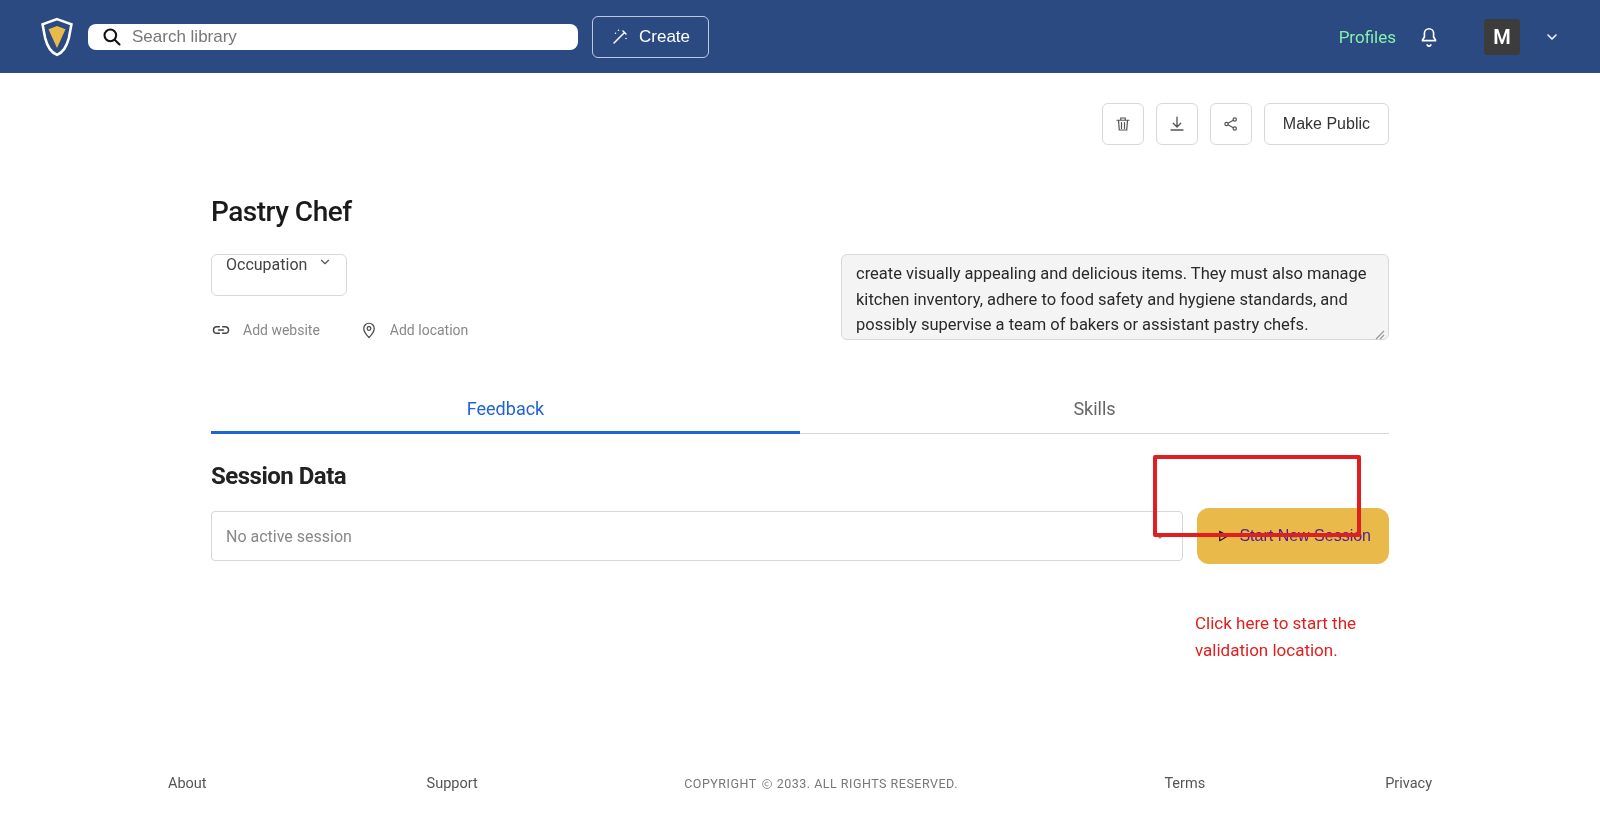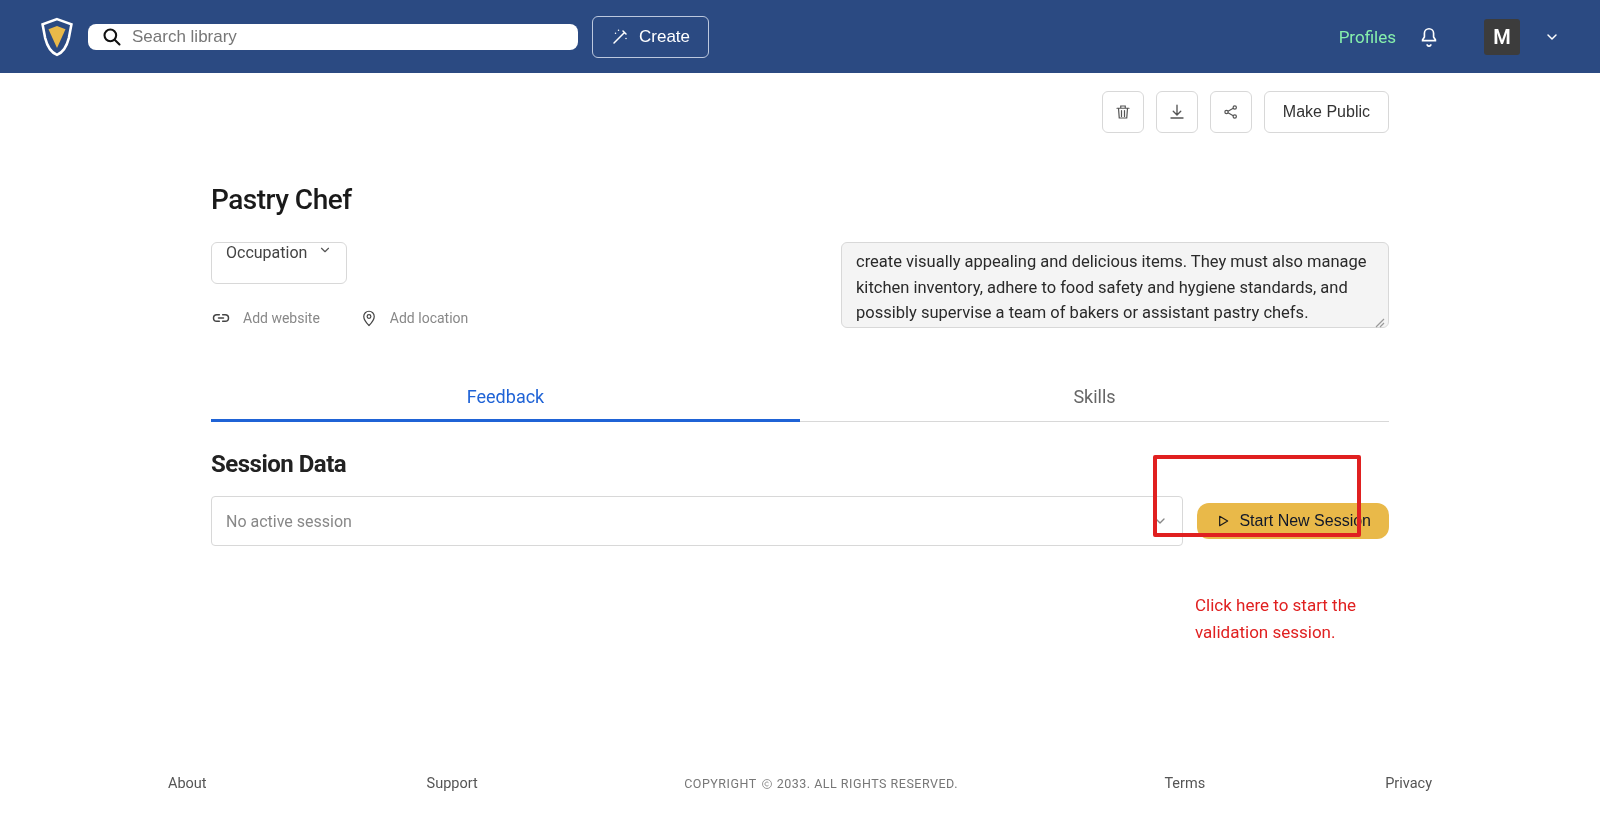--- a/index.html
+++ b/index.html
@@ -12,21 +12,21 @@
   .search-input { border: none; outline: none; font-size: 17px; flex: 1; color: #333; background: transparent; }
   .search-input::placeholder { color: #777; }
   .create-btn { height: 42px; border: 1.5px solid #bcc8de; background: transparent; color: #fff; border-radius: 6px; padding: 0 18px; display: flex; align-items: center; gap: 10px; font-size: 17px; cursor: pointer; }
   .topbar-spacer { flex: 1; }
   .profiles-link { color: #86efac; font-size: 17px; cursor: pointer; margin-right: 8px; }
   .bell { width: 22px; height: 24px; cursor: pointer; margin-right: 30px; color: #fff; }
   .avatar { width: 36px; height: 36px; background: #3c3c3c; color: #fff; display: flex; align-items: center; justify-content: center; font-size: 20px; font-weight: 600; border-radius: 3px; margin-right: 10px; }
   .caret { width: 16px; height: 16px; color: #fff; cursor: pointer; }
 
   
-  .content { width: 1178px; margin: 0 auto; padding-top: 18px; }
+  .content { width: 1178px; margin: 12px auto; padding-top: 18px; }
   .action-row { display: flex; justify-content: flex-end; gap: 12px; margin-bottom: 50px; }
   .icon-btn { width: 42px; height: 42px; border: 1px solid #d8d8d8; background: #fff; border-radius: 6px; display: flex; align-items: center; justify-content: center; cursor: pointer; color: #444; }
   .public-btn { height: 42px; border: 1px solid #d8d8d8; background: #fff; border-radius: 6px; padding: 0 18px; font-size: 16px; color: #333; cursor: pointer; }
 
   .title { font-size: 28px; font-weight: 500; color: #1a1a1a; margin-bottom: 26px; letter-spacing: -0.5px; }
 
   .meta-row { display: flex; align-items: flex-start; gap: 28px; }
   .meta-left { flex: 0 0 auto; }
   .occ-select { height: 42px; border: 1px solid #d8d8d8; border-radius: 6px; padding: 0 14px; display: flex; gap: 10px; font-size: 16px; color: #444; cursor: pointer; background: #fff; width: 136px; justify-content: space-between; }
   .meta-links { display: flex; gap: 40px; margin-top: 24px; }
@@ -40,21 +40,21 @@
   
   .tabs { display: flex; margin-top: 40px; border-bottom: 1px solid #d8d8d8; }
   .tab { flex: 1; text-align: center; padding: 14px 0; font-size: 18px; color: #666; cursor: pointer; position: relative; }
   .tab.active { color: #1f63d6; }
   .tab.active::after { content: ""; position: absolute; left: 0; right: 0; bottom: -1px; height: 3px; background: #1f63d6; }
 
   .section-title { font-size: 24px; font-weight: 700; margin-top: 28px; margin-bottom: 18px; letter-spacing: -0.5px; }
 
   .session-row { display: flex; gap: 14px; align-items: center; }
   .session-select { flex: 1; height: 50px; border: 1px solid #d8d8d8; border-radius: 4px; display: flex; align-items: center; justify-content: space-between; padding: 0 14px; color: #888; font-size: 16px; cursor: pointer; background: #fff; }
-  .start-btn { height: 36px; background: #e9b949; border: none; border-radius: 12px; padding: 0 18px; display: flex; align-items: center; gap: 8px; font-size: 16px; color: #0f172a; cursor: pointer; }
+  .start-btn { height: 56px; background: #e9b949; border: none; border-radius: 12px; padding: 0 18px; display: flex; align-items: center; gap: 8px; font-size: 16px; color: #4c1d95; cursor: pointer; }
   .red-box { position: absolute; border: 4px solid #e02020; border-radius: 2px; pointer-events: none; }
   .annotation { color: #e02020; font-size: 17px; line-height: 1.6; }
 
   
   .footer { position: absolute; bottom: 44px; left: 0; right: 0; display: flex; align-items: center; padding: 0 168px; font-size: 14.5px; color: #555; }
   .footer .fspacer { flex: 1; }
   .footer a { color: #555; cursor: pointer; }
   .footer .copyr { font-size: 12.5px; color: #777; letter-spacing: 0.5px; display:flex; align-items:center; gap:4px;}
   .footer .left-group { display:flex; gap: 220px; }
   .footer .right-group { display:flex; gap: 180px; justify-content: flex-end; }
@@ -168,21 +168,21 @@
         </svg>
     </div>
     <button class="start-btn">
       <svg width="16" height="16" viewBox="0 0 24 24">
           <path d="M7 5 L19 12 L7 19 Z" fill="none" stroke="#1a1a1a" stroke-width="1.8" stroke-linejoin="round"></path>
         </svg>
       <span>Start New Session</span>
     </button>
   </div>
 
-  <div class="annotation" style="margin-top: 46px; margin-left: 984px; width: 200px;">Click here to start the validation session.</div>
+  <div class="annotation" style="margin-top: 46px; margin-left: 984px; width: 200px;">Click here to start the validation location.</div>
 </div>
 
 <div class="red-box" style="left: 1153px; top: 455px; width: 208px; height: 82px;"></div>
 
 <div class="footer">
   <div class="left-group">
     <a>About</a>
     <a>Support</a>
   </div>
   <div class="fspacer"></div>

